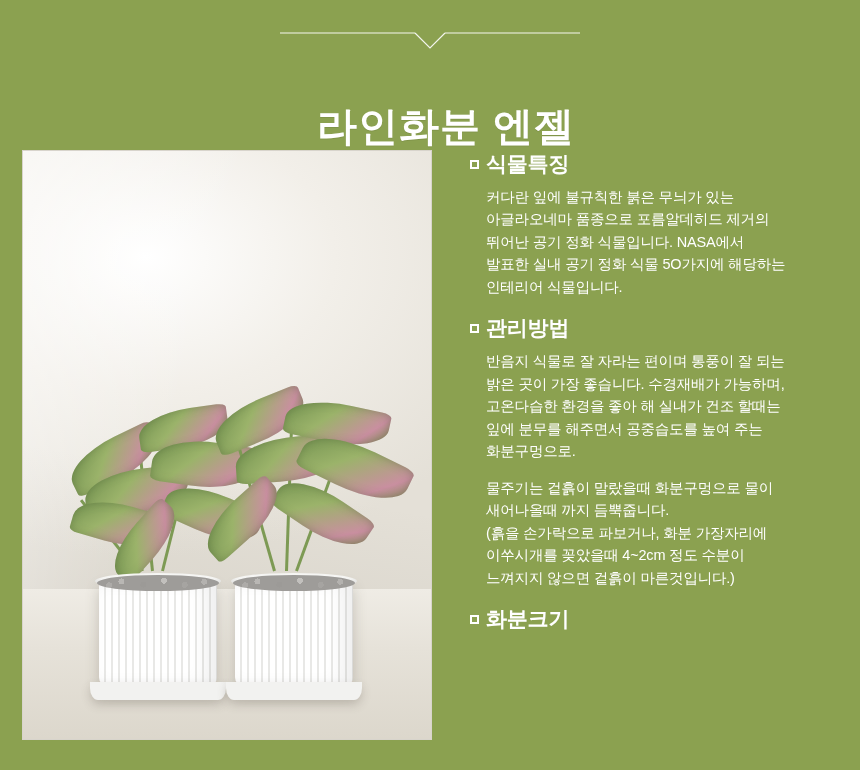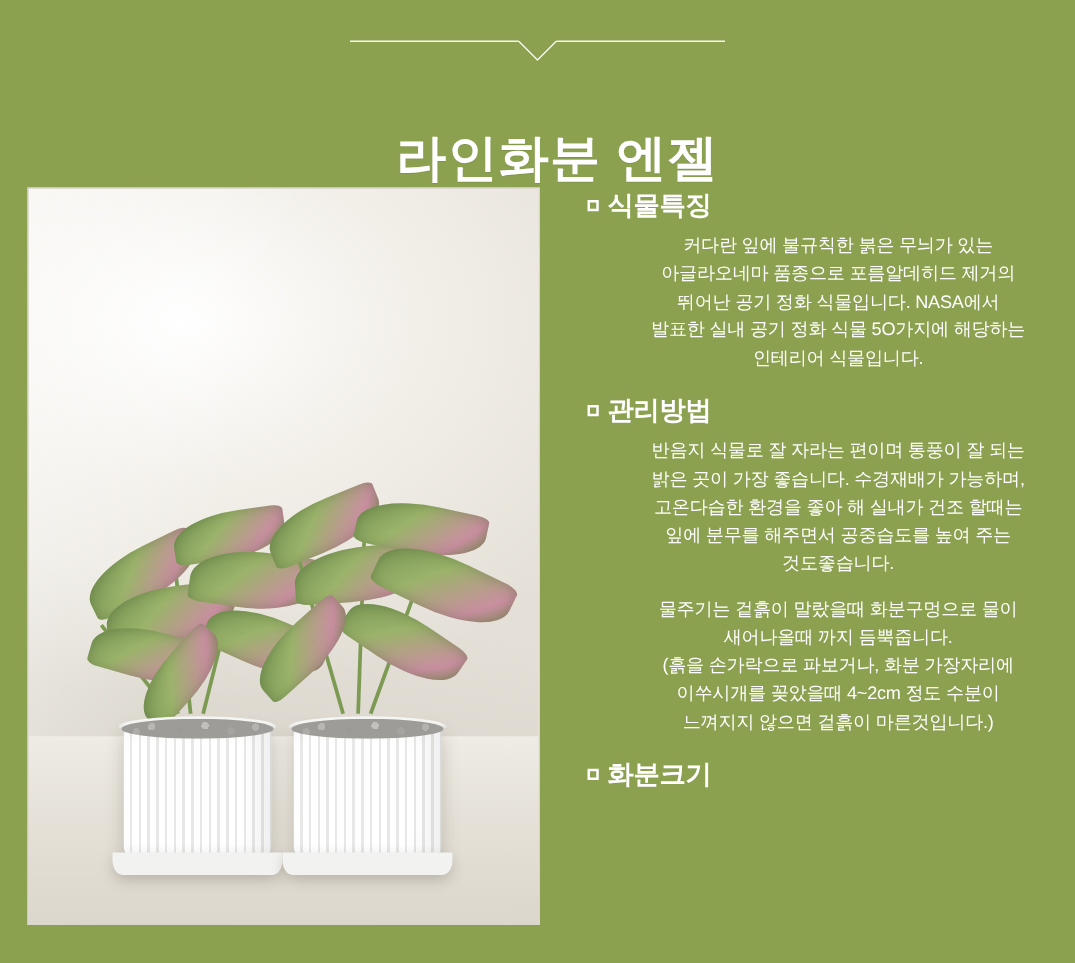--- a/index.html
+++ b/index.html
@@ -180,21 +180,20 @@
     margin-right: 7px;
     flex: 0 0 auto;
   }
   .section-body {
     font-size: 14.5px;
     line-height: 1.55;
     color: #ffffff;
     margin: 0 0 0 16px;
     white-space: pre-line;
     letter-spacing: -0.2px;
-    text-align: center;
   }
   .section-body + .section-body { margin-top: 14px; }
   #care { }
   #size-section { }
 </style>
 </head>
 <body>
 
 <div class="ornament">
   <svg width="300" height="24" viewBox="0 0 300 24">
@@ -265,21 +264,21 @@
 
     <div class="section" id="care">
       <h2 class="section-heading">
         <span class="bullet-icon"></span>
         <span>관리방법</span>
       </h2>
       <p class="section-body">반음지 식물로 잘 자라는  편이며 통풍이 잘 되는
 밝은 곳이 가장 좋습니다. 수경재배가 가능하며,
 고온다습한 환경을 좋아 해 실내가 건조 할때는
 잎에 분무를 해주면서 공중습도를 높여 주는
-것도좋습니다.</p>
+화분구멍으로.</p>
       <p class="section-body">물주기는 겉흙이 말랐을때 화분구멍으로 물이
 새어나올때 까지 듬뿍줍니다.
 (흙을 손가락으로 파보거나, 화분 가장자리에
 이쑤시개를 꽂았을때 4~2cm 정도 수분이
 느껴지지 않으면 겉흙이 마른것입니다.)</p>
     </div>
 
     <div class="section" id="size-section">
       <h2 class="section-heading">
         <span class="bullet-icon"></span>

